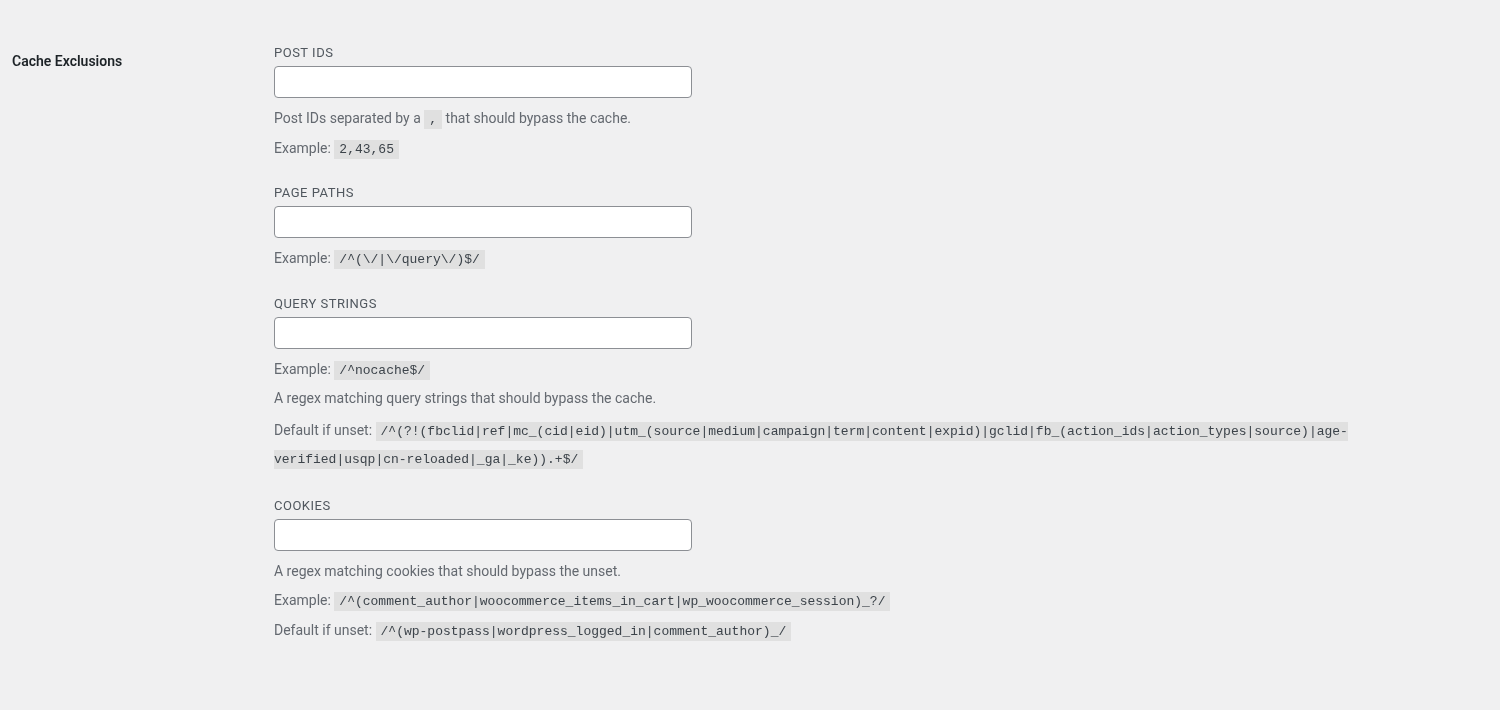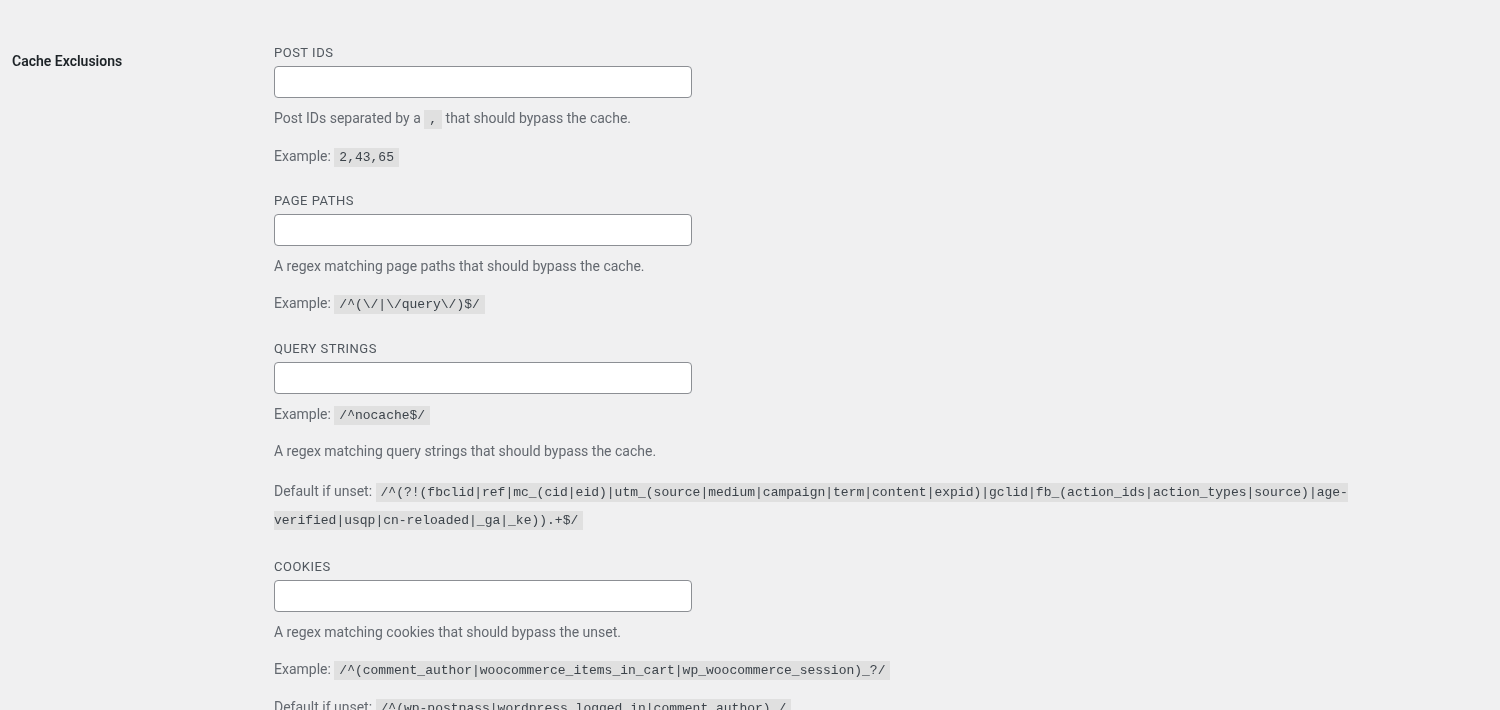--- a/index.html
+++ b/index.html
@@ -50,21 +50,21 @@
       line-height: 1.4;
       color: #2c3338;
     }
     .description {
       margin-top: 10px;
       color: #646970;
       font-size: 14px;
       line-height: 1.5;
     }
     .description + .description {
-      margin-top: 16px;
+      margin-top: 8px;
     }
     code {
       font-family: Consolas, Monaco, "Courier New", monospace;
       font-size: 13px;
       background: #e0e0e0;
       padding: 2px 5px;
       border-radius: 0;
       color: #3c434a;
     }
     .long-code-wrap {
@@ -86,21 +86,20 @@
         <span>Post IDs separated by a </span><code>,</code><span> that should bypass the cache.</span>
       </p>
       <p class="description">
         <span>Example: </span><code>2,43,65</code>
       </p>
     </div>
 
     <div class="field-block">
       <div class="field-label">PAGE PATHS</div>
       <input type="text" class="text-input" value="" style="">
-      <p class="description">A regex matching page paths that should bypass the cache.</p>
       <p class="description">
         <span>Example: </span><code>/^(\/|\/query\/)$/</code>
       </p>
     </div>
 
     <div class="field-block">
       <div class="field-label">QUERY STRINGS</div>
       <input type="text" class="text-input" value="" style="">
       <p class="description">
         <span>Example: </span><code>/^nocache$/</code>

